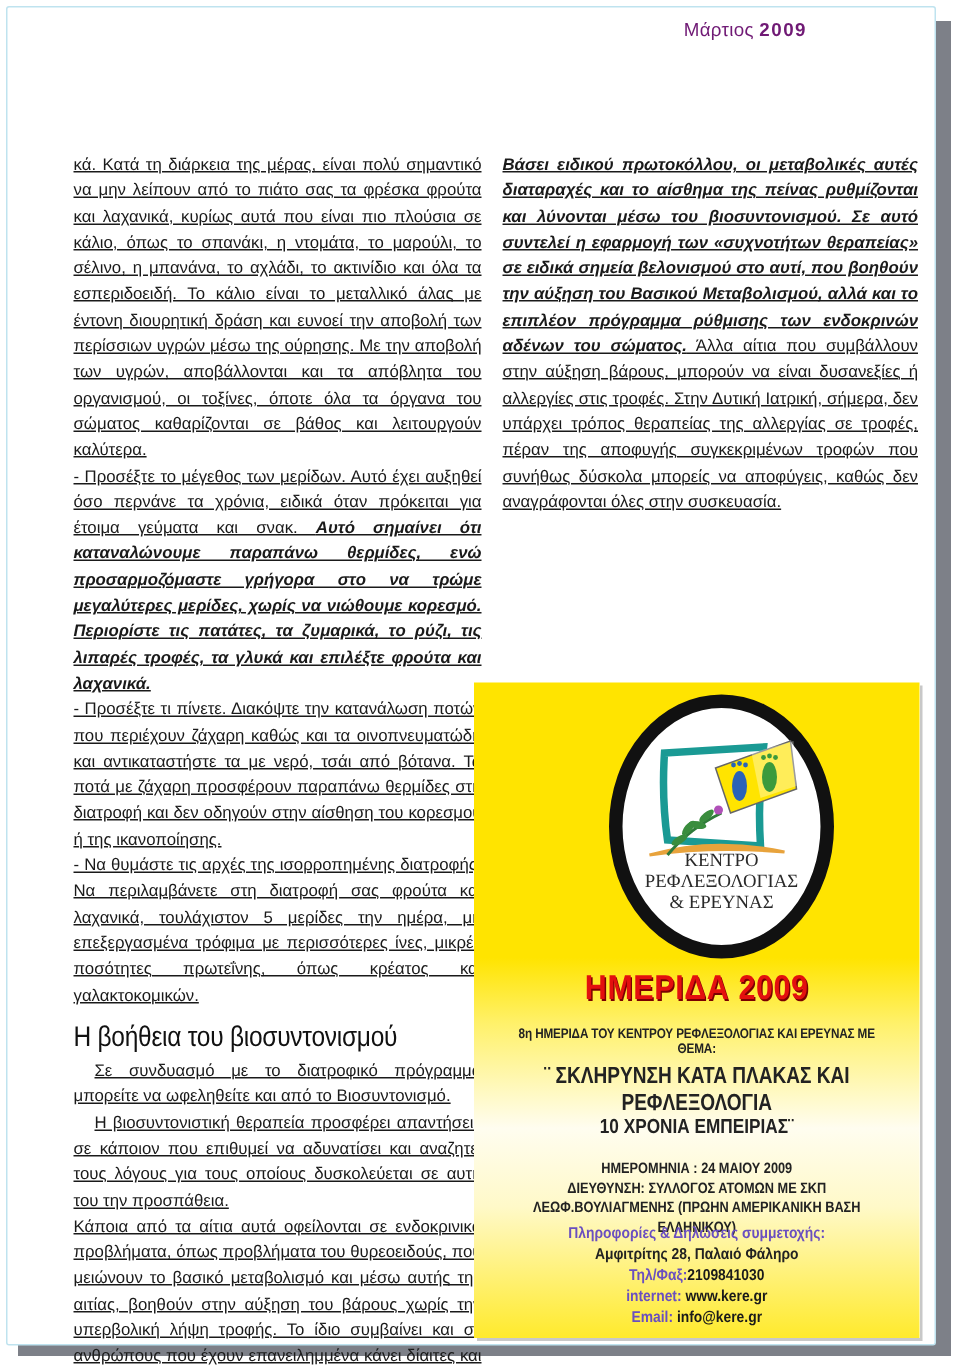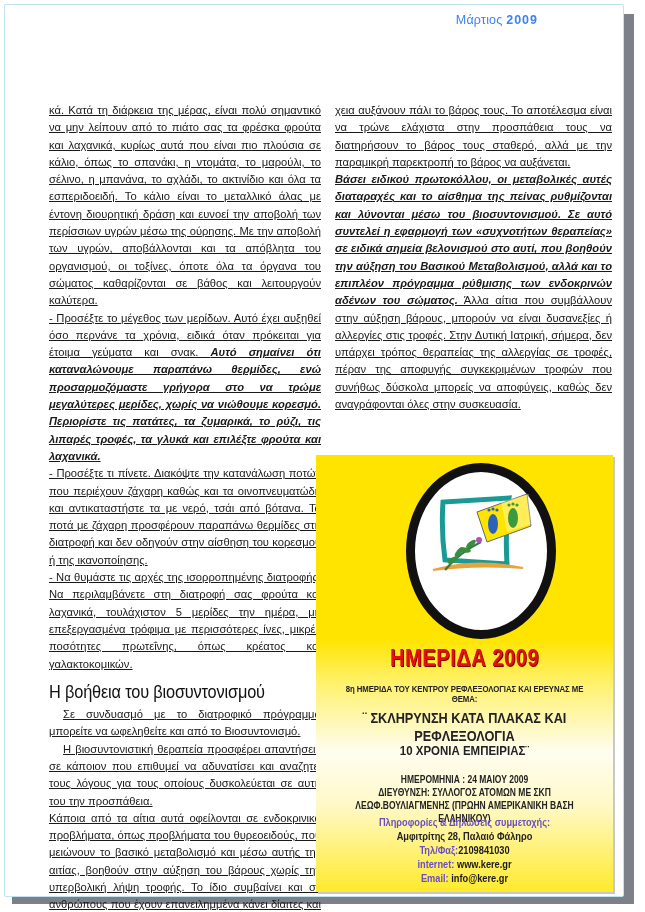--- a/index.html
+++ b/index.html
@@ -12,21 +12,21 @@
     background: #7d8088;
   }
   .page {
     position: absolute; left: 4px; top: 4px; width: 620px; height: 893px;
     background: #ffffff; border: 1px solid #bfe3ef; border-radius: 2px;
     box-sizing: border-box;
   }
   .header-date {
     position: absolute; right: 85px; top: 8px;
     font-family: "Liberation Sans Narrow", "Liberation Sans", sans-serif;
-    font-size: 12.5px; color: #3b82f6; letter-spacing: 0.2px;
+    font-size: 12.5px; color: #701a75; letter-spacing: 0.2px;
   }
   .header-date .year { font-weight: bold; letter-spacing: 1px; }
   .col {
     position: absolute; font-size: 11.2px; line-height: 17.3px; color: #1a1a1a;
     text-align: justify;
   }
   .col-left { left: 44px; top: 97px; width: 272px; }
   .col-right { left: 330px; top: 97px; width: 277px; }
   .col p { margin: 0; text-decoration: underline; }
   .col .bold-italic { font-weight: bold; font-style: italic; margin-top: 36px; }
@@ -92,21 +92,20 @@
     <p><span>- Προσέξτε το μέγεθος των μερίδων. Αυτό έχει αυξηθεί όσο περνάνε τα χρόνια, ειδικά όταν πρόκειται για έτοιμα γεύματα και σνακ. </span><span class="bold-italic">Αυτό σημαίνει ότι καταναλώνουμε παραπάνω θερμίδες, ενώ προσαρμοζόμαστε γρήγορα στο να τρώμε μεγαλύτερες μερίδες, χωρίς να νιώθουμε κορεσμό. Περιορίστε τις πατάτες, τα ζυμαρικά, το ρύζι, τις λιπαρές τροφές, τα γλυκά και επιλέξτε φρούτα και λαχανικά.</span></p>
     <p>- Προσέξτε τι πίνετε. Διακόψτε την κατανάλωση ποτών που περιέχουν ζάχαρη καθώς και τα οινοπνευματώδη και αντικαταστήστε τα με νερό, τσάι από βότανα. Τα ποτά με ζάχαρη προσφέρουν παραπάνω θερμίδες στη διατροφή και δεν οδηγούν στην αίσθηση του κορεσμού ή της ικανοποίησης.</p>
     <p>- Να θυμάστε τις αρχές της ισορροπημένης διατροφής. Να περιλαμβάνετε στη διατροφή σας φρούτα και λαχανικά, τουλάχιστον 5 μερίδες την ημέρα, μη επεξεργασμένα τρόφιμα με περισσότερες ίνες, μικρές ποσότητες πρωτεΐνης, όπως κρέατος και γαλακτοκομικών.</p>
     <div class="section-title">Η βοήθεια του βιοσυντονισμού</div>
     <p class="indent">Σε συνδυασμό με το διατροφικό  πρόγραμμα μπορείτε να ωφεληθείτε και από το Βιοσυντονισμό.</p>
     <p class="indent">Η βιοσυντονιστική θεραπεία προσφέρει απαντήσεις σε κάποιον που επιθυμεί να αδυνατίσει και αναζητεί τους λόγους για τους οποίους δυσκολεύεται σε αυτή του την προσπάθεια.</p>
     <p>Κάποια από τα αίτια αυτά οφείλονται σε ενδοκρινικά προβλήματα, όπως προβλήματα του θυρεοειδούς, που μειώνουν το βασικό μεταβολισμό και μέσω αυτής της αιτίας, βοηθούν στην αύξηση του βάρους χωρίς την υπερβολική λήψη τροφής. Το ίδιο συμβαίνει και σε ανθρώπους που έχουν επανειλημμένα κάνει δίαιτες και στη συνέ-</p>
   </div>
 
   <div class="col col-right">
-    <p>χεια αυξάνουν πάλι το βάρος τους. Το αποτέλεσμα είναι να τρώνε ελάχιστα στην προσπάθεια τους να διατηρήσουν το βάρος τους σταθερό, αλλά με την παραμικρή παρεκτροπή το βάρος να αυξάνεται.</p>
     <p><span class="bold-italic">Βάσει ειδικού πρωτοκόλλου, οι μεταβολικές αυτές διαταραχές και το αίσθημα της πείνας ρυθμίζονται και λύνονται μέσω του βιοσυντονισμού. Σε αυτό συντελεί η εφαρμογή των «συχνοτήτων θεραπείας» σε ειδικά σημεία βελονισμού στο αυτί, που βοηθούν την αύξηση του Βασικού Μεταβολισμού, αλλά και το επιπλέον πρόγραμμα ρύθμισης των ενδοκρινών αδένων του σώματος.</span><span> Άλλα αίτια που συμβάλλουν στην αύξηση βάρους, μπορούν να είναι δυσανεξίες ή αλλεργίες στις τροφές. Στην Δυτική Ιατρική, σήμερα, δεν υπάρχει τρόπος θεραπείας της αλλεργίας σε τροφές, πέραν της αποφυγής συγκεκριμένων τροφών που συνήθως δύσκολα μπορείς να αποφύγεις, καθώς δεν αναγράφονται όλες στην συσκευασία.</span></p>
   </div>
 </div>
 
 <div class="ad">
   <div class="logo">
     <svg width="132" height="158" viewBox="0 0 132 158">
 
       <path d="M28 30 Q26 60 30 88 L92 92 Q90 60 94 26 Z" fill="none" stroke="#1a9a94" stroke-width="5"></path>
 
@@ -124,20 +123,25 @@
         <circle cx="98" cy="32" r="1.6" fill="#3c9a3c"></circle>
         <circle cx="102" cy="33" r="1.6" fill="#3c9a3c"></circle>
 
       <path d="M30 98 Q45 80 66 70" fill="none" stroke="#2f7a3a" stroke-width="2"></path>
       <ellipse cx="38" cy="88" rx="6" ry="2.5" fill="#3a8d3e" transform="rotate(-30 38 88)"></ellipse>
       <ellipse cx="44" cy="80" rx="6" ry="2.5" fill="#3a8d3e" transform="rotate(-50 44 80)"></ellipse>
       <ellipse cx="50" cy="78" rx="6" ry="2.5" fill="#3a8d3e" transform="rotate(10 50 78)"></ellipse>
       <ellipse cx="56" cy="72" rx="6" ry="2.5" fill="#3a8d3e" transform="rotate(-40 56 72)"></ellipse>
       <circle cx="64" cy="68" r="3" fill="#b050b8"></circle>
     </svg>
+    <div class="logo-text">
+      <div>ΚΕΝΤΡΟ</div>
+      <div>ΡΕΦΛΕΞΟΛΟΓΙΑΣ</div>
+      <div>&amp; ΕΡΕΥΝΑΣ</div>
+    </div>
   </div>
 
   <div class="ad-title">ΗΜΕΡΙΔΑ 2009</div>
   <div class="ad-line ad-sub">8η ΗΜΕΡΙΔΑ ΤΟΥ ΚΕΝΤΡΟΥ ΡΕΦΛΕΞΟΛΟΓΙΑΣ ΚΑΙ ΕΡΕΥΝΑΣ ΜΕ ΘΕΜΑ:</div>
   <div class="ad-line ad-topic">¨ ΣΚΛΗΡΥΝΣΗ ΚΑΤΑ ΠΛΑΚΑΣ ΚΑΙ ΡΕΦΛΕΞΟΛΟΓΙΑ</div>
   <div class="ad-line ad-years">10 ΧΡΟΝΙΑ ΕΜΠΕΙΡΙΑΣ¨</div>
   <div class="ad-line ad-info ad-date">ΗΜΕΡΟΜΗΝΙΑ : 24 ΜΑΙΟΥ 2009</div>
   <div class="ad-line ad-info ad-addr1">ΔΙΕΥΘΥΝΣΗ: ΣΥΛΛΟΓΟΣ ΑΤΟΜΩΝ ΜΕ ΣΚΠ</div>
   <div class="ad-line ad-info ad-addr2">ΛΕΩΦ.ΒΟΥΛΙΑΓΜΕΝΗΣ (ΠΡΩΗΝ ΑΜΕΡΙΚΑΝΙΚΗ ΒΑΣΗ ΕΛΛΗΝΙΚΟΥ)</div>
 

